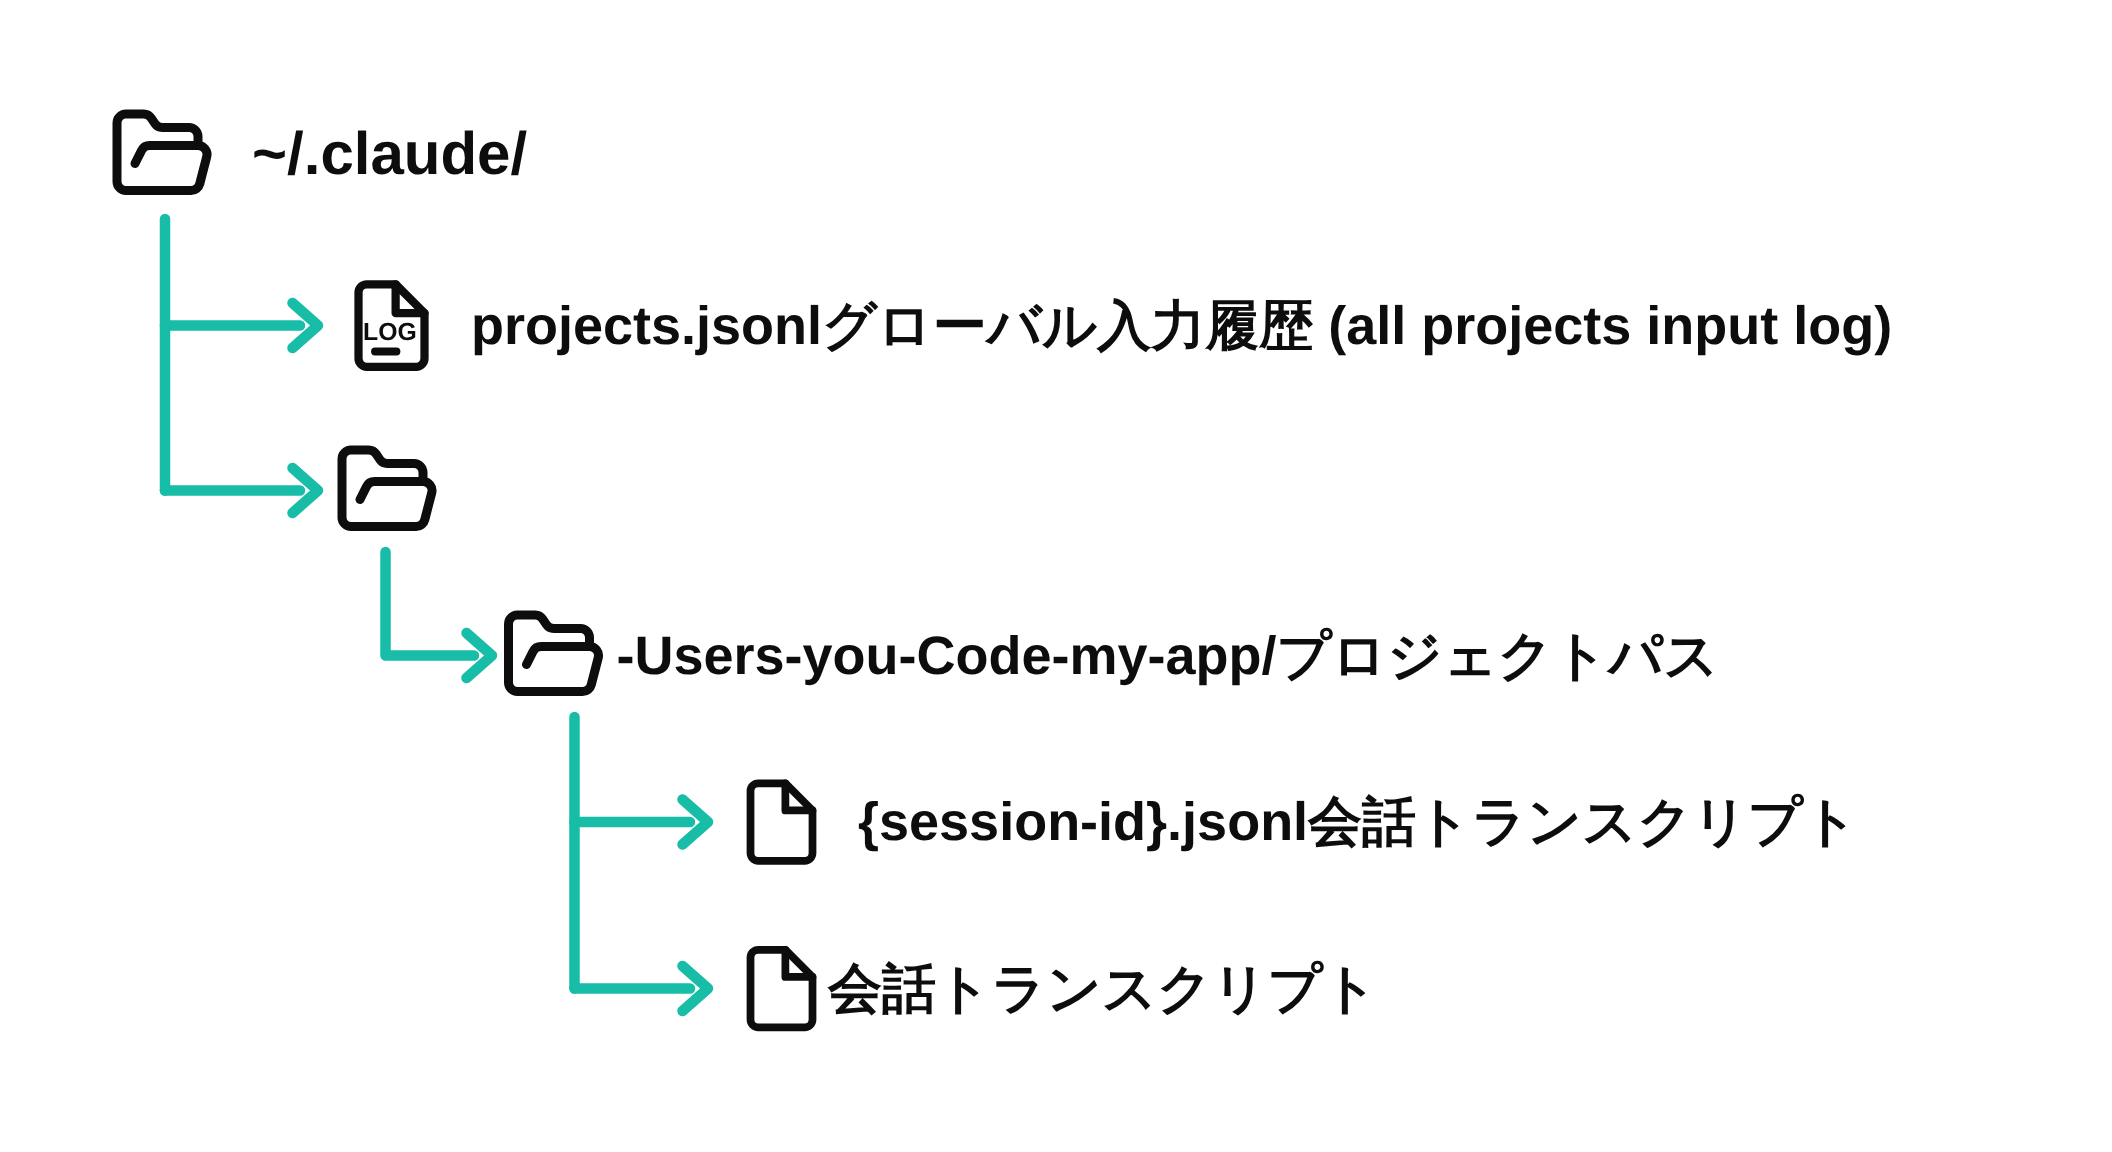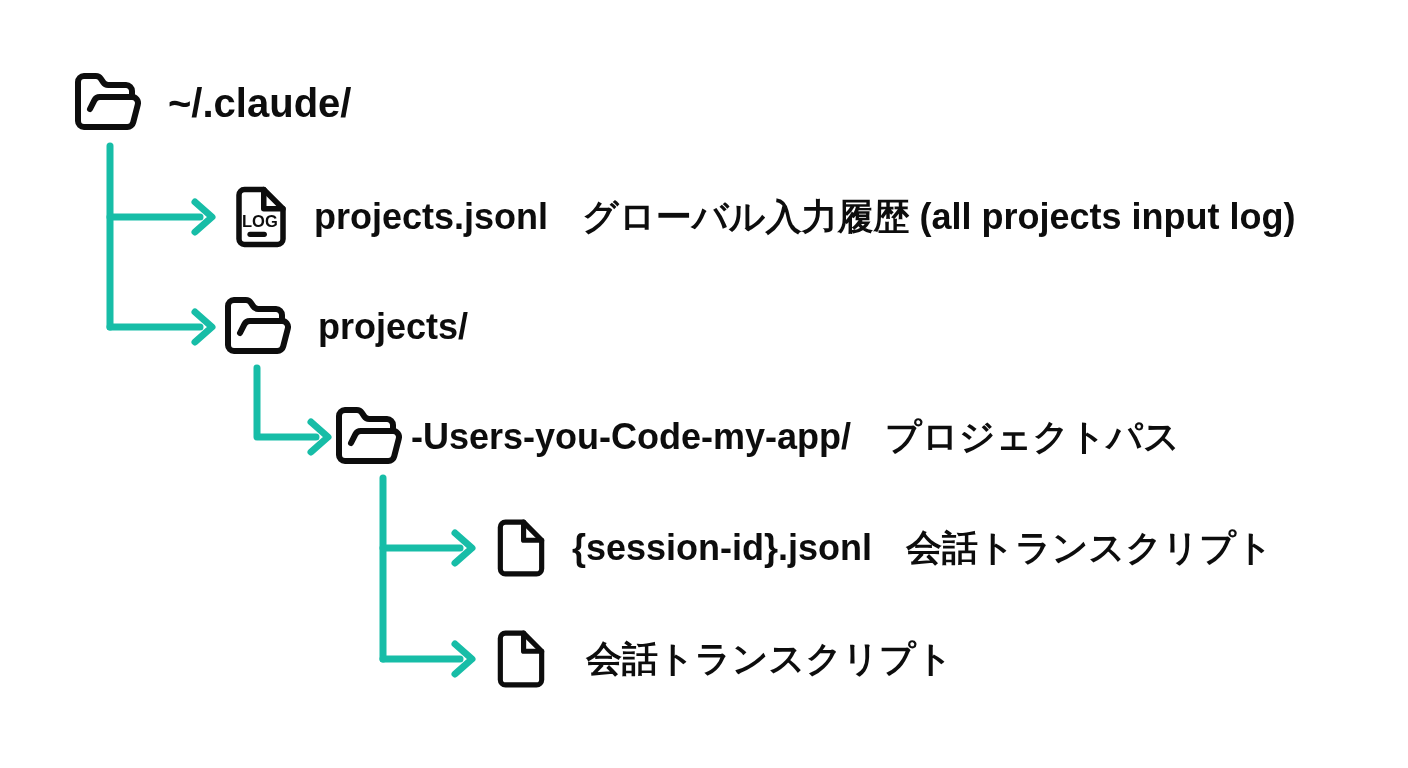--- a/index.html
+++ b/index.html
@@ -51,21 +51,21 @@
   }
   .name, .desc {
     font-weight: 700;
     font-size: 36px;
     color: var(--ink, #0d0d0d);
   }
   .row-root .name { font-size: 40px; }
   .gap-lg { margin-left: 24px; }
   .gap-md { margin-left: 20px; }
   .gap-sm { margin-left: 6px; }
-  .desc { margin-left: 34px; }
+  .desc { }
 </style>
 </head>
 <body>
 
 <div class="canvas">
 
   <svg class="connectors" width="1408" height="768" viewBox="0 0 1408 768">
 
     <path class="accent" d="M110,146 V327"></path>
     <path class="accent" d="M110,217 H200"></path>
@@ -104,21 +104,20 @@
     <span class="name gap-md">projects.jsonl</span>
     <span class="desc">グローバル入力履歴 (all projects input log)</span>
   </div>
 
   <div class="row" style="left:222px; top:290px;">
     <span class="icon-wrap">
       <svg class="node-icon" width="72" height="72" viewBox="0 0 24 24">
         <path d="m6 14 1.45-2.9A2 2 0 0 1 9.24 10H20a2 2 0 0 1 1.94 2.5l-1.55 6a2 2 0 0 1-1.94 1.5H4a2 2 0 0 1-2-2V5c0-1.1.9-2 2-2h3.93a2 2 0 0 1 1.66.9l.82 1.2a2 2 0 0 0 1.66.9H18a2 2 0 0 1 2 2v2"></path>
       </svg>
     </span>
-    <span class="name gap-lg">projects/</span>
   </div>
 
   <div class="row" style="left:333px; top:400px;">
     <span class="icon-wrap">
       <svg class="node-icon" width="72" height="72" viewBox="0 0 24 24">
         <path d="m6 14 1.45-2.9A2 2 0 0 1 9.24 10H20a2 2 0 0 1 1.94 2.5l-1.55 6a2 2 0 0 1-1.94 1.5H4a2 2 0 0 1-2-2V5c0-1.1.9-2 2-2h3.93a2 2 0 0 1 1.66.9l.82 1.2a2 2 0 0 0 1.66.9H18a2 2 0 0 1 2 2v2"></path>
       </svg>
     </span>
     <span class="name gap-sm">-Users-you-Code-my-app/</span>
     <span class="desc">プロジェクトパス</span>

